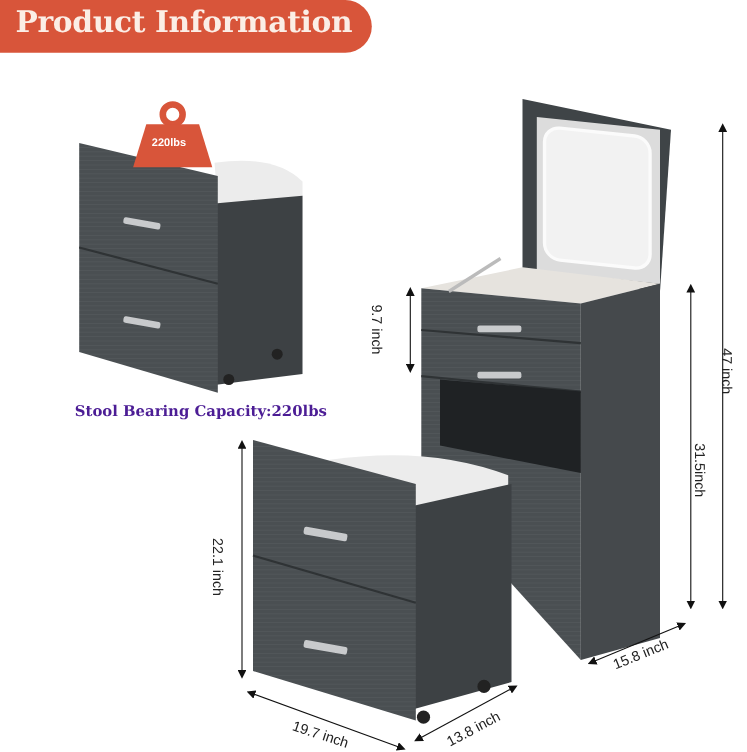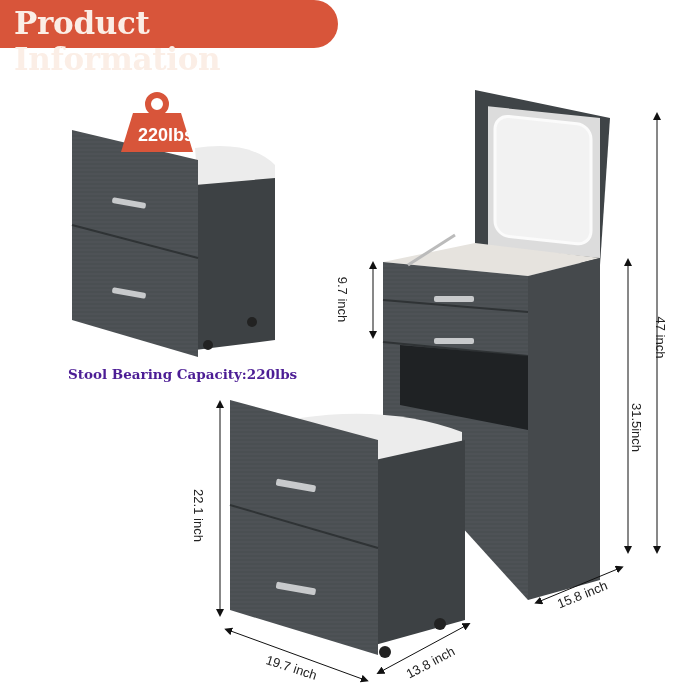--- a/index.html
+++ b/index.html
@@ -1,18 +1,18 @@
 <!DOCTYPE html>
 <html><head>
 <meta charset="utf-8">
 <style>
   * { box-sizing: border-box; margin: 0; padding: 0; }
   body { width: 679px; height: 684px; background: #ffffff; position: relative; overflow: hidden; font-family: "Liberation Sans", sans-serif; }
   .banner { position: absolute; left: 0; top: 0; width: 338px; height: 48px; background: #d8553a; border-radius: 0 24px 24px 0; }
-  .banner-text { position: absolute; left: 14px; top: 5px; font-family: "DejaVu Serif", serif; font-weight: bold; font-size: 31px; color: #fbeee6; letter-spacing: -0.3px; }
+  .banner-text { position: absolute; left: 14px; top: 5px; font-family: "DejaVu Serif", serif; font-weight: bold; font-size: 27px; color: #fbeee6; letter-spacing: -0.3px; }
   .abs { position: absolute; }
   .dim-label { position: absolute; font-size: 13px; color: #222; white-space: nowrap; }
   .caption { position: absolute; left: 68px; top: 366px; font-family: "DejaVu Serif", serif; font-weight: bold; font-size: 13.5px; color: #4c1d95; white-space: nowrap; }
   svg { position: absolute; left: 0; top: 0; }
 </style>
 </head>
 <body>
 
 <div class="banner">
   <span class="banner-text">Product Information</span>
@@ -75,21 +75,21 @@
     <line x1="373" y1="265" x2="373" y2="335" marker-start="url(#arr)" marker-end="url(#arr)"></line>
     <line x1="657" y1="116" x2="657" y2="550" marker-start="url(#arr)" marker-end="url(#arr)"></line>
     <line x1="628" y1="262" x2="628" y2="550" marker-start="url(#arr)" marker-end="url(#arr)"></line>
     <line x1="220" y1="404" x2="220" y2="613" marker-start="url(#arr)" marker-end="url(#arr)"></line>
     <line x1="228" y1="630" x2="365" y2="680" marker-start="url(#arr)" marker-end="url(#arr)"></line>
     <line x1="380" y1="672" x2="467" y2="625" marker-start="url(#arr)" marker-end="url(#arr)"></line>
     <line x1="538" y1="602" x2="620" y2="568" marker-start="url(#arr)" marker-end="url(#arr)"></line>
   </g>
 </svg>
 
-<span class="abs" style="left:138px;top:125px;font-size:18px;font-weight:bold;color:#fff;">220lbs</span>
+<span class="abs" style="left:138px;top:125px;font-size:10px;font-weight:bold;color:#fff;">220lbs</span>
 
 <span class="caption">Stool Bearing Capacity:220lbs</span>
 
 <span class="dim-label" style="left:320px;top:292px;transform:rotate(90deg);">9.7 inch</span>
 <span class="dim-label" style="left:640px;top:330px;transform:rotate(90deg);">47 inch</span>
 <span class="dim-label" style="left:612px;top:420px;transform:rotate(90deg);">31.5inch</span>
 <span class="dim-label" style="left:172px;top:508px;transform:rotate(90deg);">22.1 inch</span>
 <span class="dim-label" style="left:265px;top:660px;transform:rotate(18deg);">19.7 inch</span>
 <span class="dim-label" style="left:404px;top:655px;transform:rotate(-28deg);">13.8 inch</span>
 <span class="dim-label" style="left:556px;top:587px;transform:rotate(-22deg);">15.8 inch</span>

